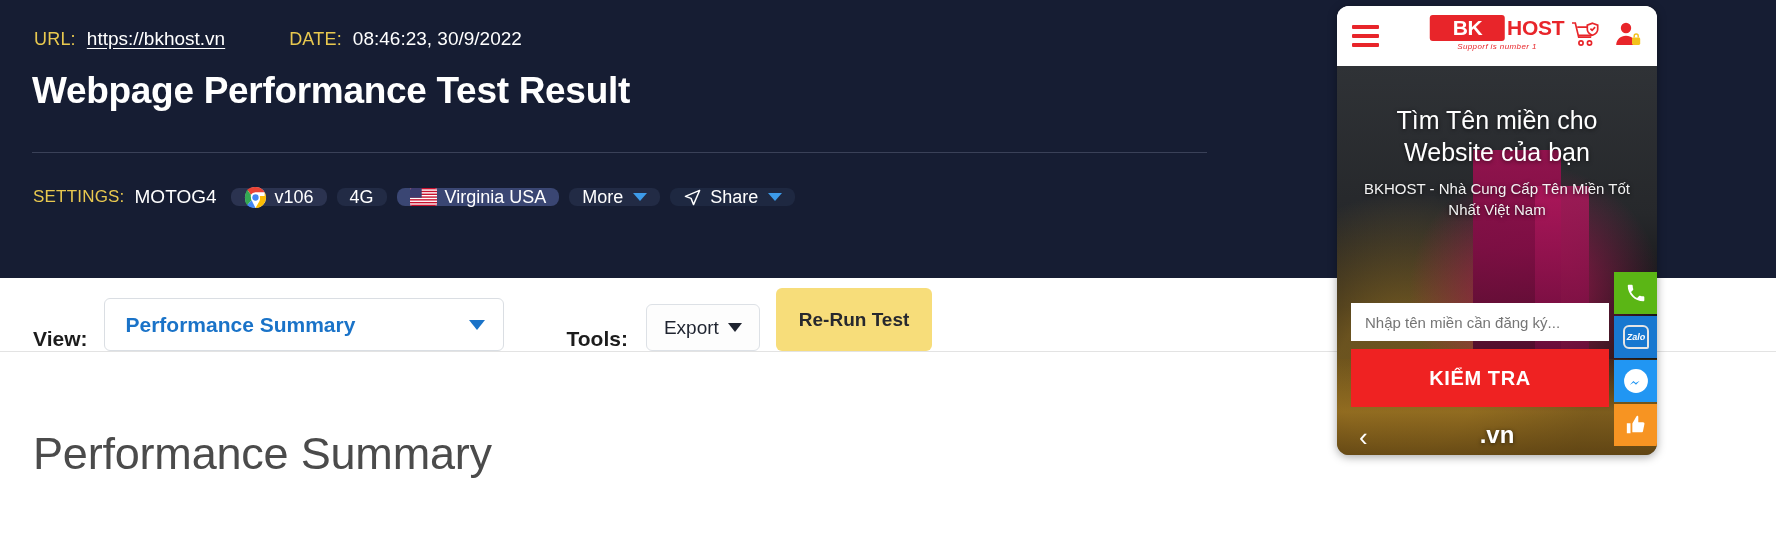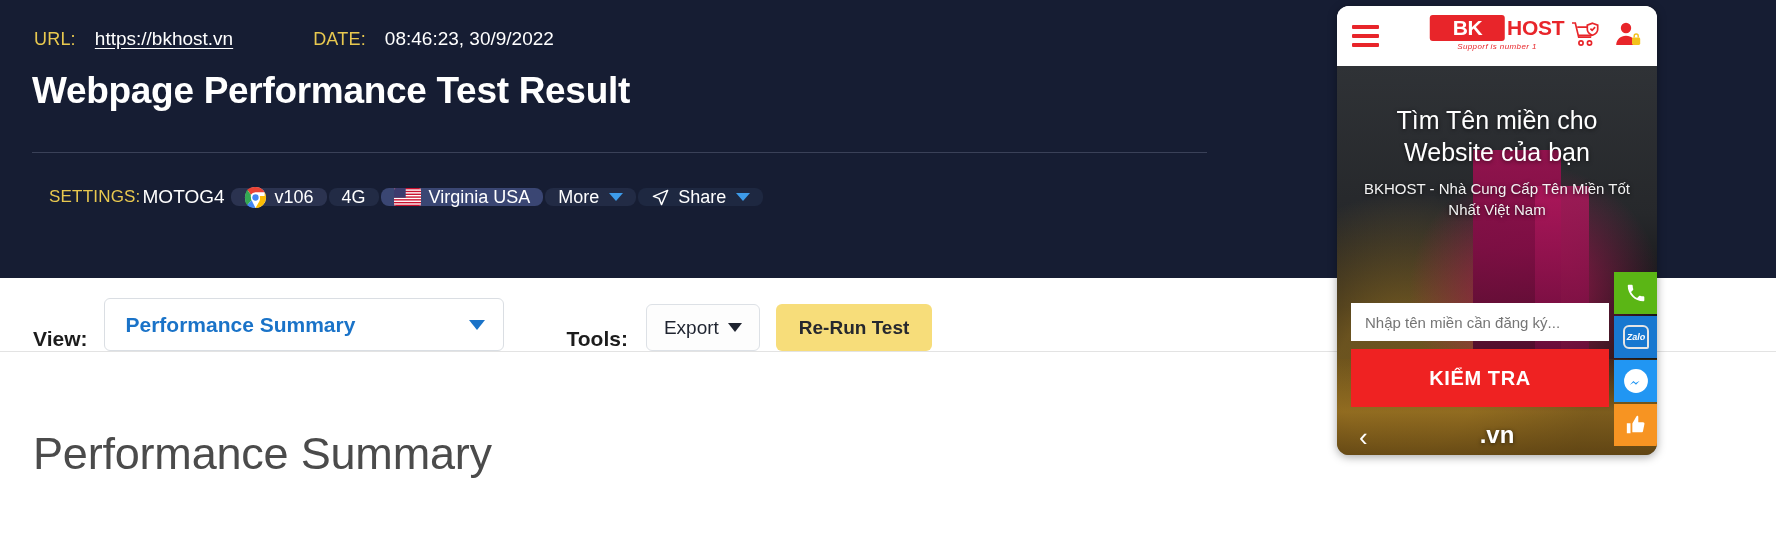--- a/index.html
+++ b/index.html
@@ -12,21 +12,21 @@
   .page { position: relative; width: 1776px; height: 533px; }
 
   
   .header {
     position: absolute; left: 0; top: 0;
     width: 1776px; height: 278px;
     background: #161d33;
   }
   .meta-row {
     position: absolute; left: 34px; top: 28px;
-    display: flex; align-items: baseline; gap: 12px;
+    display: flex; align-items: baseline; gap: 4px;
     font-size: 18px;
   }
   .meta-label {
     color: #e8c84f; font-weight: 400; letter-spacing: .2px;
     margin-right: 7px;
   }
   .meta-url {
     color: #ffffff; text-decoration: underline;
     text-underline-offset: 3px; font-size: 19px;
   }
@@ -38,22 +38,22 @@
     color: #ffffff; font-size: 37px; font-weight: bold;
     letter-spacing: -0.3px;
   }
   .divider {
     position: absolute; left: 32px; top: 152px;
     width: 1175px; height: 1px;
     background: #3a4158;
   }
 
   .settings-row {
-    position: absolute; left: 49px; top: 180px;
-    display: flex; align-items: center; gap: 2px;
+    position: absolute; left: 33px; top: 180px;
+    display: flex; align-items: center; gap: 10px;
     height: 34px;
   }
   .settings-label {
     color: #e8c84f; font-size: 17px; letter-spacing: .2px;
   }
   .settings-device { color: #ffffff; font-size: 19px; margin-right: 4px; }
   .chip {
     display: flex; align-items: center; gap: 8px;
     height: 18px; padding: 0 13px;
     border-radius: 8px;
@@ -113,21 +113,21 @@
     font-size: 19px; color: #1f2430;
   }
   .btn-export .cc {
     width: 0; height: 0;
     border-left: 7px solid transparent;
     border-right: 7px solid transparent;
     border-top: 9px solid #1f2430;
   }
   .btn-rerun {
     margin-left: 16px;
-    height: 47px; padding: 0 23px;
+    height: 63px; padding: 0 23px;
     border: none; border-radius: 6px;
     background: #f7dd7a;
     display: flex; align-items: center;
     font-size: 19px; font-weight: bold; color: #26282e;
   }
 
   
   .section-title {
     position: absolute; left: 33px; top: 428px;
     font-size: 45px; font-weight: 300; color: #4b4b4b;

